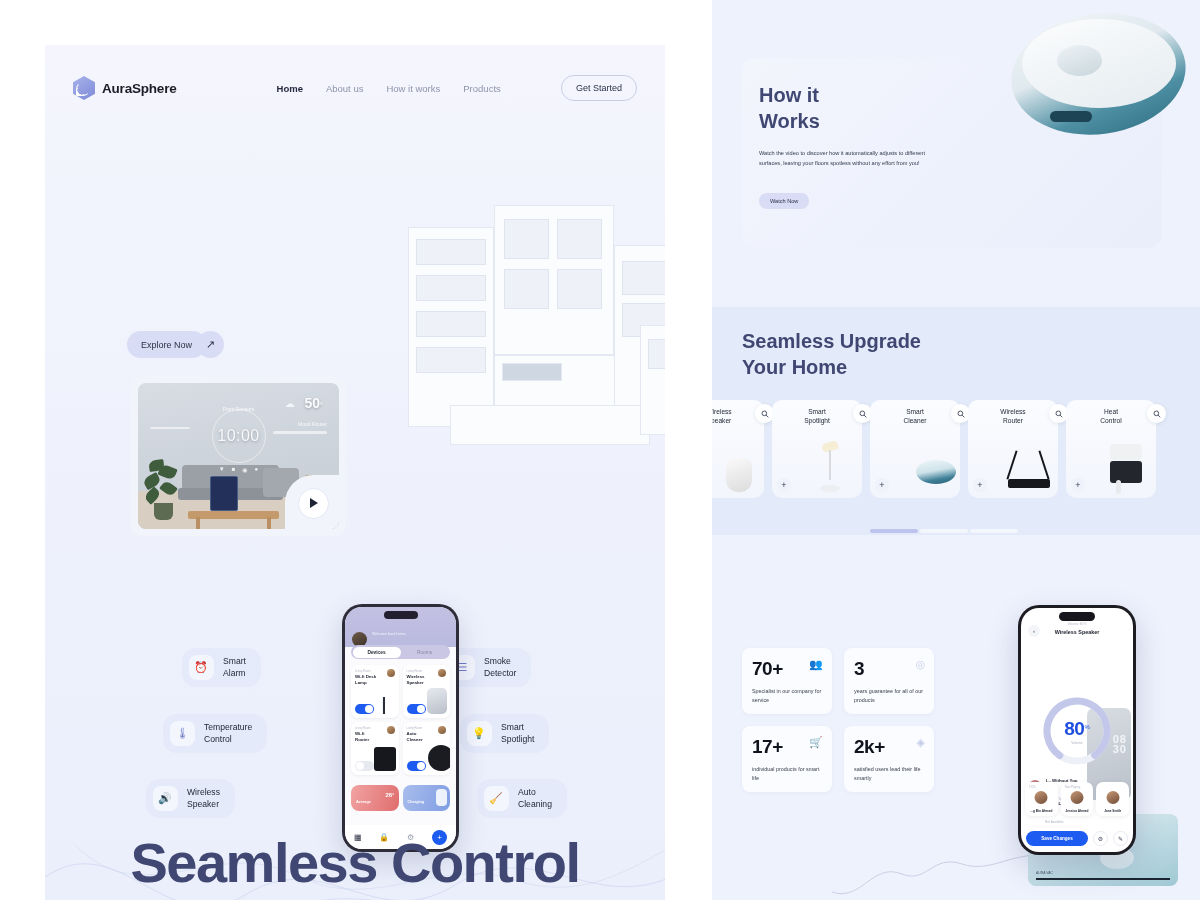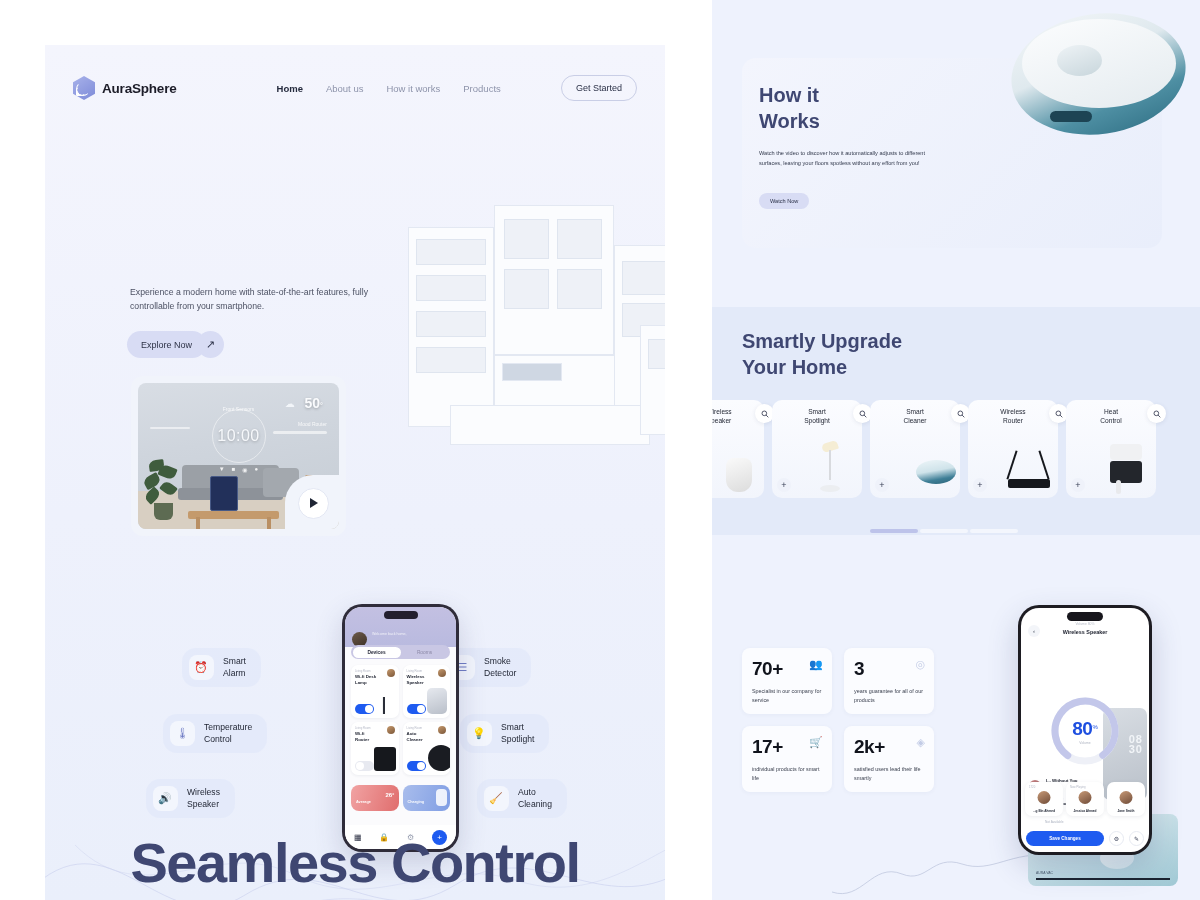--- a/index.html
+++ b/index.html
@@ -234,21 +234,21 @@
   .stat-grid { position:absolute; left:30px; top:648px; width:192px; display:grid; grid-template-columns:1fr 1fr; gap:12px; }
   .stat {
     background:#fbfcff; border-radius:8px; padding:10px 10px 11px; position:relative; height:66px;
     box-shadow:0 1px 4px rgba(60,70,120,.05);
   }
   .stat .num { font-size:19px; font-weight:bold; color:#10131c; letter-spacing:-.5px; }
   .stat .cap { font-size:5.4px; line-height:1.75; color:#3c4250; margin-top:7px; }
   .stat .sic { position:absolute; right:9px; top:10px; font-size:11px; color:#c3cce6; }
 
   .phone-r {
-    position:absolute; left:306px; top:605px; width:134px; height:250px;
+    position:absolute; left:306px; top:605px; width:118px; height:250px;
     background:#1d1c22; border-radius:21px; padding:3px;
     box-shadow:0 12px 30px rgba(50,60,110,.22);
   }
   .phone-r .scr { width:100%; height:100%; background:#fff; border-radius:18px; overflow:hidden; position:relative; }
   .rn-notch { position:absolute; left:50%; top:4px; transform:translateX(-50%); width:36px; height:9px; background:#17161c; border-radius:6px; z-index:4; }
   .rp-vol { position:absolute; left:0; right:0; top:14px; text-align:center; font-size:3.4px; color:#b8bcc8; }
   .rp-title { position:absolute; left:0; right:0; top:21px; text-align:center; font-size:5.4px; color:#1b1f2c; font-weight:bold; }
   .rp-back { position:absolute; left:7px; top:17px; width:12px; height:12px; border-radius:50%; background:#f3f5f9; display:flex; align-items:center; justify-content:center; font-size:6px; color:#333a4a; }
   .rp-spk { position:absolute; right:2px; top:100px; width:44px; height:92px; border-radius:7px; background:linear-gradient(160deg,#d8dde3,#b9c0c9); }
   .rp-clock { position:absolute; right:6px; top:126px; font-size:11px; color:#f2f5f8; font-weight:bold; line-height:.95; letter-spacing:1px; }
@@ -291,21 +291,20 @@
       </div>
       <div class="nav-links">
         <a href="#" class="active">Home</a>
         <a href="#">About us</a>
         <a href="#">How it works</a>
         <a href="#">Products</a>
       </div>
       <button class="get-started">Get Started</button>
     </div>
 
-    <div class="hero-sub">Experience a modern home with state-of-the-art features, fully controllable from your smartphone.</div>
 
     <div class="explore-btn">
       <div class="explore-pill">Explore Now</div>
       <div class="explore-circ">↗</div>
     </div>
 
     <div class="building">
       <div class="bld" style="left:18px;  top:22px;  width:86px;  height:200px;"></div>
       <div class="bld win" style="left:26px; top:34px;  width:70px; height:26px;"></div>
       <div class="bld win" style="left:26px; top:70px;  width:70px; height:26px;"></div>
@@ -514,21 +513,21 @@
     </svg>
     <div class="vid-card">
       <div class="vid-disc"></div>
         <div class="vid-dot"></div>
       <div class="vid-lbl">AURA VAC</div>
       <div class="vid-bar"></div>
     </div>
 
     <div class="upgrade-sec"></div>
     <div class="up-title">
-      <div>Smartly Upgrade</div>
+      <div>Seamless Upgrade</div>
       <div>Your Home</div>
     </div>
 
     <div class="carousel" style="left:-38px;">
       <div class="pcard">
         <div class="pname">
           <span>Wireless</span><br><span>Speaker</span>
         </div>
         <div class="psearch">
           <svg width="8" height="8" viewBox="0 0 12 12">

